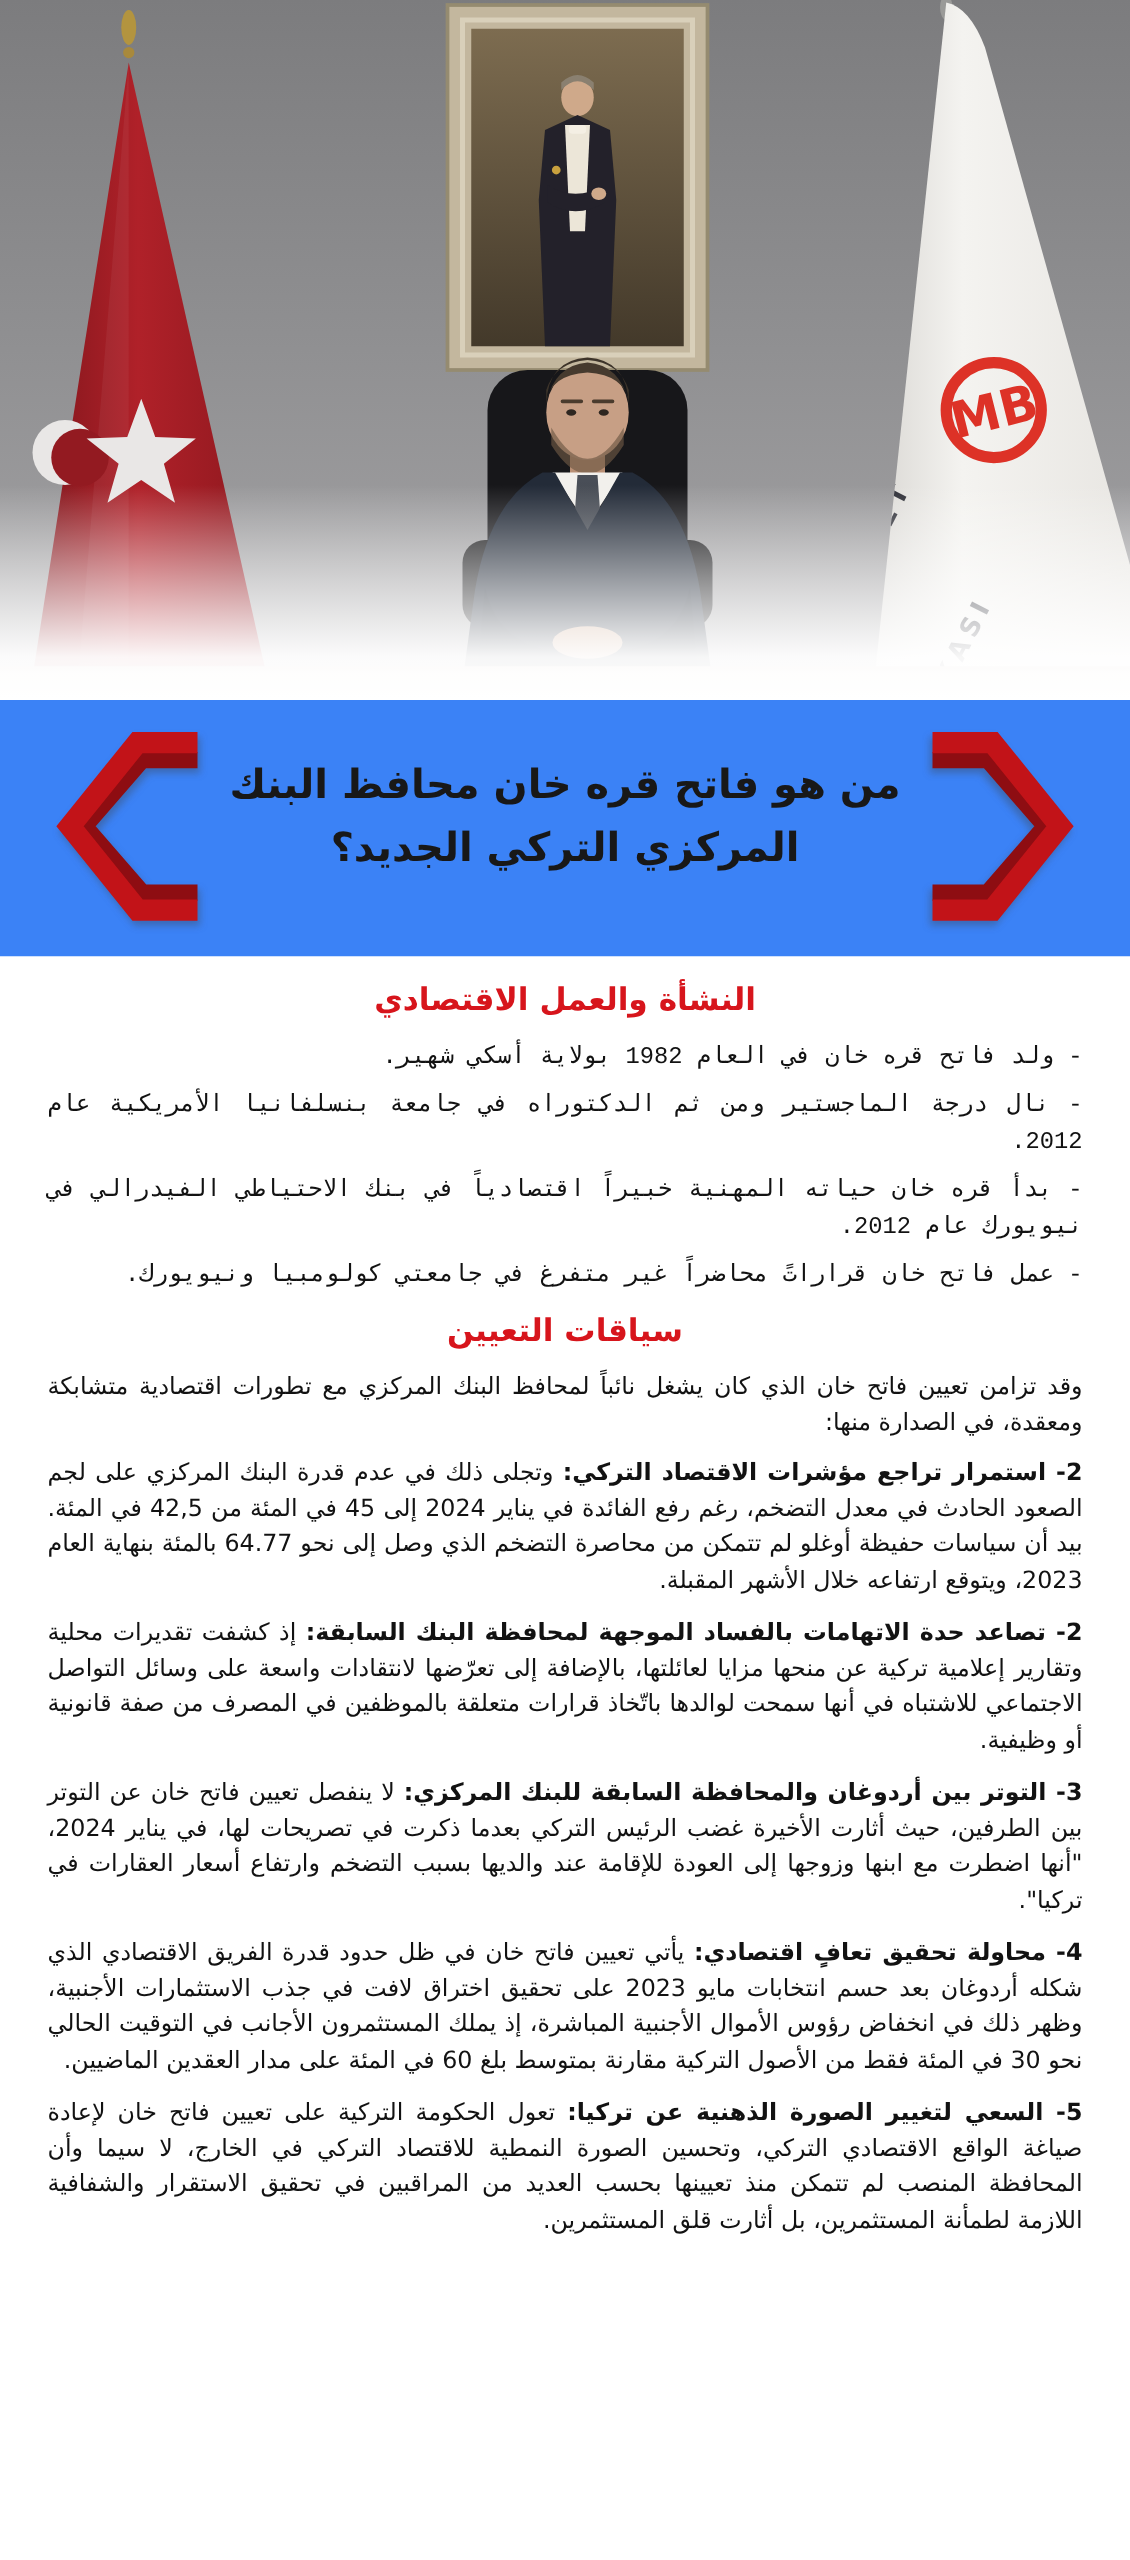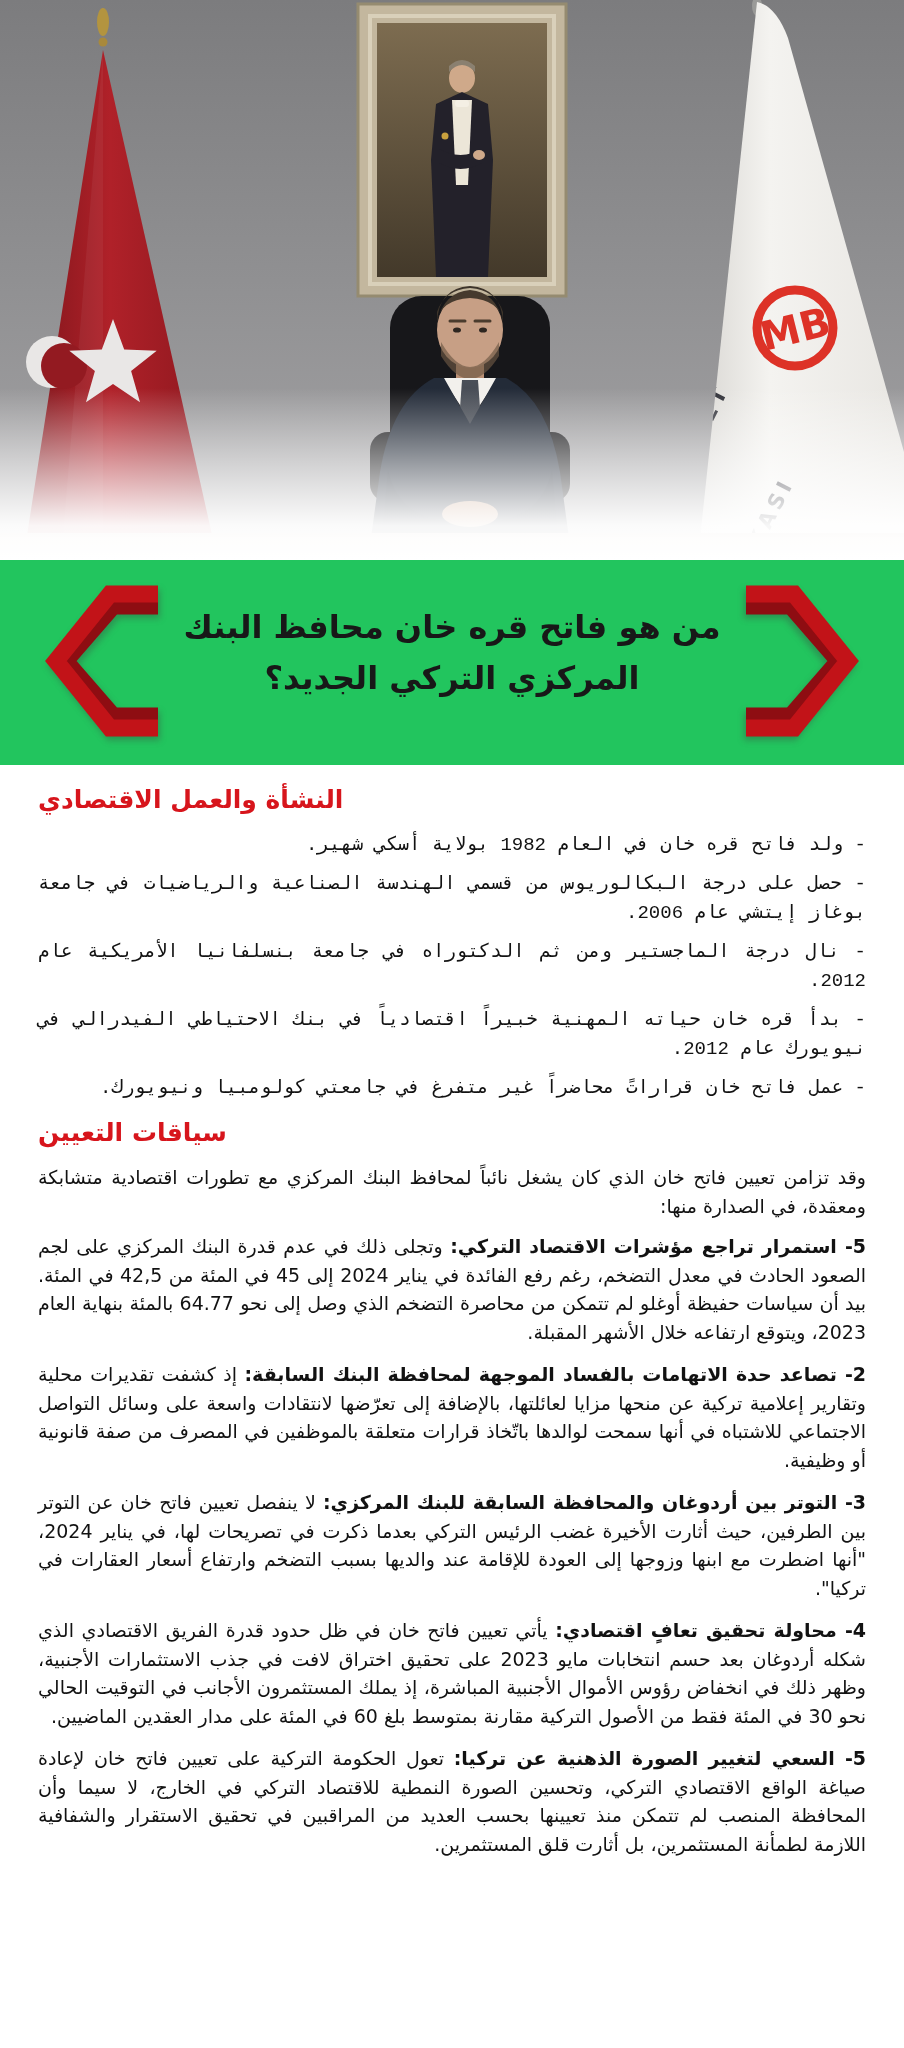--- a/index.html
+++ b/index.html
@@ -5,34 +5,34 @@
   * { margin: 0; padding: 0; box-sizing: border-box; }
   html, body { background: #ffffff; }
   body { width: 904px; margin: 0 auto; font-family: "DejaVu Sans", sans-serif; }
   .page { width: 904px; min-height: 2048px; background: #ffffff; display: flex; flex-direction: column; }
 
   
   .photo-wrap { width: 904px; height: 560px; position: relative; overflow: hidden; }
   .photo-wrap svg { display: block; }
 
   
-  .banner { position: relative; height: 205px; background: #22c55e; }
+  .banner { position: relative; height: 205px; background: #3b82f6; }
   .bracket { position: absolute; top: 22px; width: 118px; height: 158px;
              filter: drop-shadow(2px 4px 3px rgba(60,60,60,.35)); }
   .bracket.left  { left: 44px; }
   .bracket.right { right: 44px; transform: scaleX(-1); }
   .title-text { direction: rtl; text-align: center; max-width: 600px; margin: 0 auto;
                 padding-top: 42px; font-size: 32px; line-height: 1.6; font-weight: 700;
                 color: #181818; }
 
   
   .article { direction: rtl; padding: 6px 38px 10px 38px; color: #121212;
              font-size: 19px; line-height: 1.5; text-align: justify; flex: 1; }
   .article p { margin-bottom: 12px; }
-  .article h2 { color: #d7151c; font-size: 25px; font-weight: 700; text-align: left;
+  .article h2 { color: #d7151c; font-size: 25px; font-weight: 700; text-align: center;
                 margin: 10px 0 12px 0; }
   .article .bullet { margin-bottom: 11px; font-family: Liberation Mono, monospace; }
   .article .point { margin-bottom: 14px; }
   .article .point strong { font-weight: 700; }
 </style>
 </head>
 <body>
 
 <div class="page">
 
@@ -146,28 +146,27 @@
     <svg class="bracket right" viewBox="0 0 118 158">
       <polyline points="114,26 70,26 24,79 70,132 114,132" fill="none" stroke="#8e0d12" stroke-width="13"></polyline>
       <polyline points="114,12 66,12 12,79 66,146 114,146" fill="none" stroke="#c21318" stroke-width="17"></polyline>
     </svg>
   </section>
 
   <main class="article">
 
     <h2>النشأة والعمل الاقتصادي</h2>
     <p class="bullet">- ولد فاتح قره خان في العام 1982 بولاية أسكي شهير.</p>
-    <p class="bullet">- حصل على درجة البكالوريوس من قسمي الهندسة الصناعية والرياضيات في جامعة بوغاز إيتشي عام 2006.</p>
     <p class="bullet">- نال درجة الماجستير ومن ثم الدكتوراه في جامعة بنسلفانيا الأمريكية عام 2012.</p>
     <p class="bullet">- بدأ قره خان حياته المهنية خبيراً اقتصادياً في بنك الاحتياطي الفيدرالي في نيويورك عام 2012.</p>
     <p class="bullet">- عمل فاتح خان قراراتً محاضراً غير متفرغ في جامعتي كولومبيا ونيويورك.</p>
 
     <h2>سياقات التعيين</h2>
     <p>وقد تزامن تعيين فاتح خان الذي كان يشغل نائباً لمحافظ البنك المركزي مع تطورات اقتصادية متشابكة ومعقدة، في الصدارة منها:</p>
 
-    <p class="point"><strong>5- استمرار تراجع مؤشرات الاقتصاد التركي:</strong> <span>وتجلى ذلك في عدم قدرة البنك المركزي على لجم الصعود الحادث في معدل التضخم، رغم رفع الفائدة في يناير 2024 إلى 45 في المئة من 42,5 في المئة. بيد أن سياسات حفيظة أوغلو لم تتمكن من محاصرة التضخم الذي وصل إلى نحو 64.77 بالمئة بنهاية العام 2023، ويتوقع ارتفاعه خلال الأشهر المقبلة.</span></p>
+    <p class="point"><strong>2- استمرار تراجع مؤشرات الاقتصاد التركي:</strong> <span>وتجلى ذلك في عدم قدرة البنك المركزي على لجم الصعود الحادث في معدل التضخم، رغم رفع الفائدة في يناير 2024 إلى 45 في المئة من 42,5 في المئة. بيد أن سياسات حفيظة أوغلو لم تتمكن من محاصرة التضخم الذي وصل إلى نحو 64.77 بالمئة بنهاية العام 2023، ويتوقع ارتفاعه خلال الأشهر المقبلة.</span></p>
     <p class="point"><strong>2- تصاعد حدة الاتهامات بالفساد الموجهة لمحافظة البنك السابقة:</strong> <span>إذ كشفت تقديرات محلية وتقارير إعلامية تركية عن منحها مزايا لعائلتها، بالإضافة إلى تعرّضها لانتقادات واسعة على وسائل التواصل الاجتماعي للاشتباه في أنها سمحت لوالدها باتّخاذ قرارات متعلقة بالموظفين في المصرف من صفة قانونية أو وظيفية.</span></p>
     <p class="point"><strong>3- التوتر بين أردوغان والمحافظة السابقة للبنك المركزي:</strong> <span>لا ينفصل تعيين فاتح خان عن التوتر بين الطرفين، حيث أثارت الأخيرة غضب الرئيس التركي بعدما ذكرت في تصريحات لها، في يناير 2024، "أنها اضطرت مع ابنها وزوجها إلى العودة للإقامة عند والديها بسبب التضخم وارتفاع أسعار العقارات في تركيا".</span></p>
     <p class="point"><strong>4- محاولة تحقيق تعافٍ اقتصادي:</strong> <span>يأتي تعيين فاتح خان في ظل حدود قدرة الفريق الاقتصادي الذي شكله أردوغان بعد حسم انتخابات مايو 2023 على تحقيق اختراق لافت في جذب الاستثمارات الأجنبية، وظهر ذلك في انخفاض رؤوس الأموال الأجنبية المباشرة، إذ يملك المستثمرون الأجانب في التوقيت الحالي نحو 30 في المئة فقط من الأصول التركية مقارنة بمتوسط بلغ 60 في المئة على مدار العقدين الماضيين.</span></p>
     <p class="point"><strong>5- السعي لتغيير الصورة الذهنية عن تركيا:</strong> <span>تعول الحكومة التركية على تعيين فاتح خان لإعادة صياغة الواقع الاقتصادي التركي، وتحسين الصورة النمطية للاقتصاد التركي في الخارج، لا سيما وأن المحافظة المنصب لم تتمكن منذ تعيينها بحسب العديد من المراقبين في تحقيق الاستقرار والشفافية اللازمة لطمأنة المستثمرين، بل أثارت قلق المستثمرين.</span></p>
   </main>
 
 </div>
 
 </body></html>

